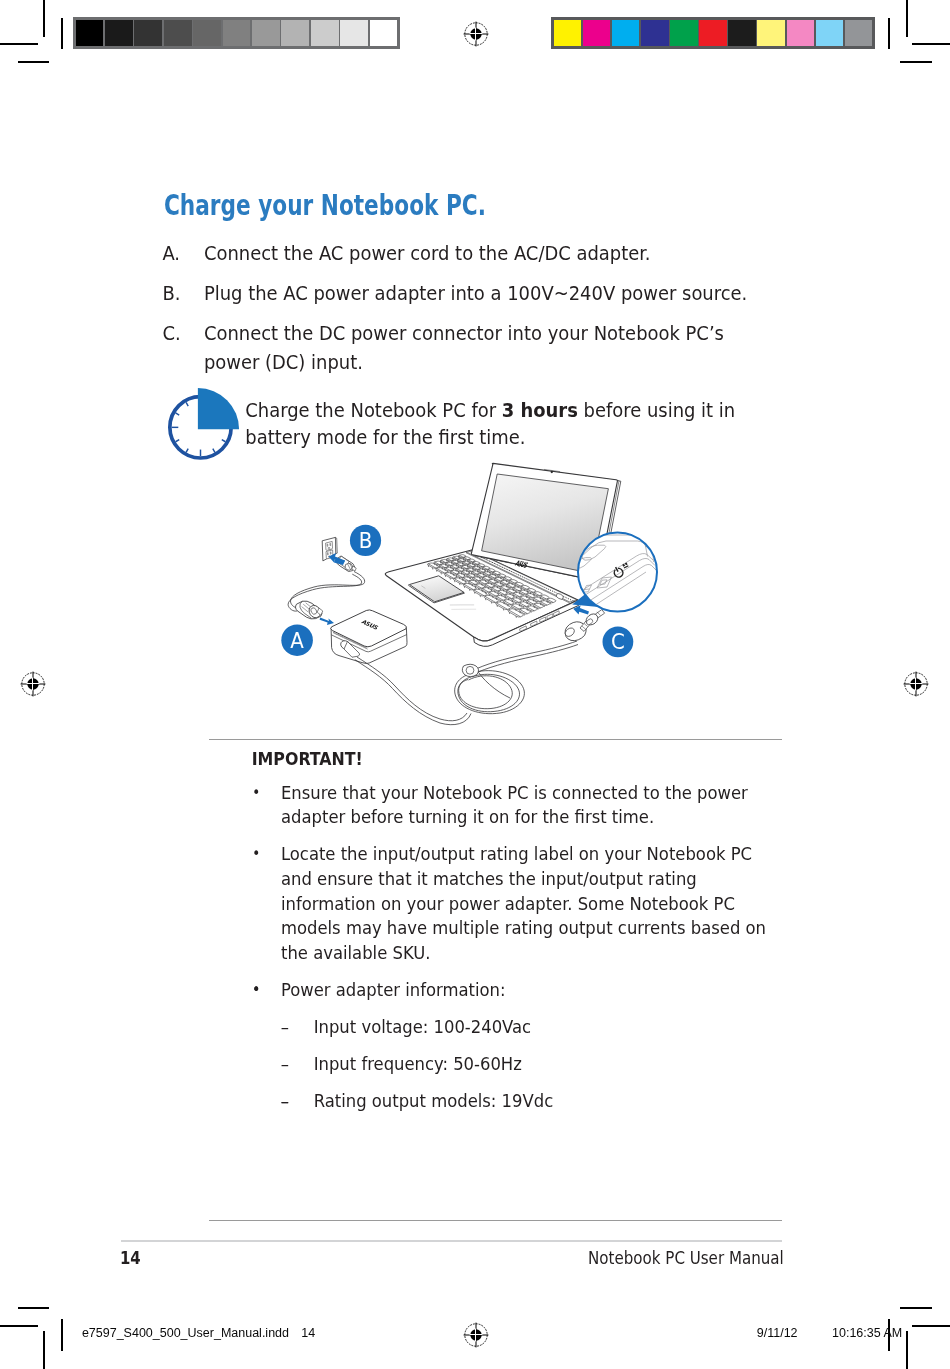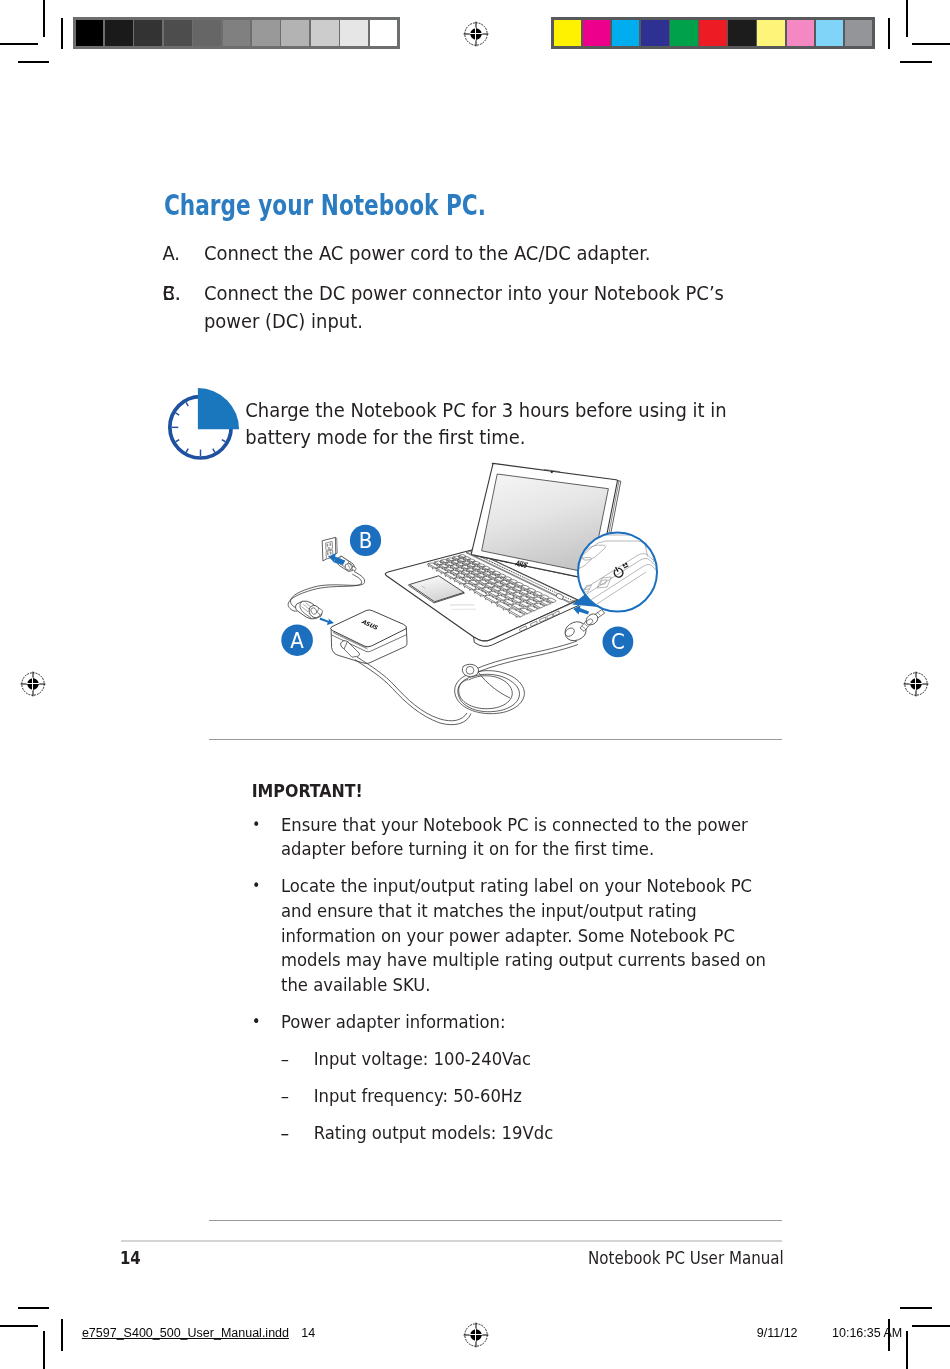--- a/index.html
+++ b/index.html
@@ -29,28 +29,28 @@
       transform:scaleX(0.835);transform-origin:left top;}
   .steps{position:absolute;left:162.4px;top:239.3px;width:618px;
          font-size:19.95px;color:#231f20;line-height:28.1px;
          font-family:"DejaVu Sans Condensed","DejaVu Sans",sans-serif;}
   .step{position:relative;padding-left:41.5px;margin-bottom:12px;}
   .step .mk{position:absolute;left:0;top:0;}
   .note{position:absolute;left:166px;top:387px;width:620px;}
   .note .ntext{position:absolute;left:79.3px;top:10px;width:500px;
        font-size:19.95px;color:#231f20;line-height:27.1px;
        font-family:"DejaVu Sans Condensed","DejaVu Sans",sans-serif;}
-  .note b{font-weight:normal;}
+  .note b{font-weight:bold;}
   .clockicon{position:absolute;left:0;top:0;width:76px;height:76px;}
 
   
   .rule{position:absolute;background:#9a9a9a;height:1.1px;}
   .imp{position:absolute;left:251.7px;top:749px;width:530px;
        font-size:18.25px;color:#231f20;line-height:24.7px;
-       font-family:"DejaVu Sans Condensed","DejaVu Sans",sans-serif;margin-top:32px;}
+       font-family:"DejaVu Sans Condensed","DejaVu Sans",sans-serif;}
   .imp .hd{font-weight:bold;font-size:17.6px;line-height:21px;margin-bottom:10.5px;}
   .imp .bl{position:relative;padding-left:29.3px;margin-bottom:12.3px;}
   .imp .bl .g{position:absolute;left:0.5px;top:0;font-size:15px;}
   .imp .sb{position:relative;padding-left:62px;margin-bottom:12.3px;}
   .imp .sb .g{position:absolute;left:29px;top:0;}
 
   
   .footrule{position:absolute;left:121px;top:1240px;width:661px;height:2px;background:#d3d4d6;}
   .pg{position:absolute;left:119.6px;top:1247px;font-size:18.4px;font-weight:bold;
       color:#231f20;line-height:22px;white-space:nowrap;
@@ -140,21 +140,21 @@
       <div class="sw" style="background: rgb(255, 244, 122);"></div>
       <div class="sw" style="background: rgb(244, 136, 195);"></div>
       <div class="sw" style="background: rgb(127, 212, 247);"></div>
       <div class="sw" style="background: rgb(147, 149, 152);"></div>
     </div>
 
   <div class="h2">Charge your Notebook PC.</div>
 
   <div class="steps" id="stepsList">
       <div class="step"><span class="mk">A.</span><span>Connect the AC power cord to the AC/DC adapter.</span></div>
-      <div class="step"><span class="mk">B.</span></div>
+      <div class="step"><span class="mk">B.</span><span>Plug the AC power adapter into a 100V~240V power source.</span></div>
       <div class="step"><span class="mk">C.</span><span>Connect the DC power connector into your Notebook PC’s power (DC) input.</span></div>
     </div>
 
   <div class="note">
     <svg class="clockicon" viewBox="0 0 76 76">
       <circle cx="34.5" cy="40.35" r="30.65" fill="#fff" stroke="#1e52a0" stroke-width="3.7"></circle>
       <g stroke="#1e52a0" stroke-width="1.45" fill="none" stroke-linecap="butt">
         <path d="M48.90 15.41 L46.80 19.05"></path>
         <path d="M59.44 25.95 L55.80 28.05"></path>
         <path d="M59.44 54.75 L55.80 52.65"></path>
@@ -345,18 +345,18 @@
       <div class="sb"><span class="g">–</span><span>Input frequency: 50-60Hz</span></div>
       <div class="sb"><span class="g">–</span></div>
       <div class="sb"><span class="g">–</span><span>Rating output models: 19Vdc</span></div>
     </div>
   <div class="rule" style="left:209px;top:1220px;width:573px;"></div>
 
   <div class="footrule"></div>
   <div class="pg">14</div>
   <div class="ft">Notebook PC User Manual</div>
 
-  <div class="printfoot" style="left:81.9px;top:1326px;text-decoration:underline;">e7597_S400_500_User_Manual.indd</div>
+  <div class="printfoot" style="left:81.9px;top:1326px;">e7597_S400_500_User_Manual.indd</div>
   <div class="printfoot" style="left:301.2px;top:1326px;">14</div>
   <div class="printfoot" style="left:756.8px;top:1326px;">9/11/12</div>
   <div class="printfoot" style="left:832px;top:1326px;">10:16:35 AM</div>
 
 </div>
 
 </body></html>

